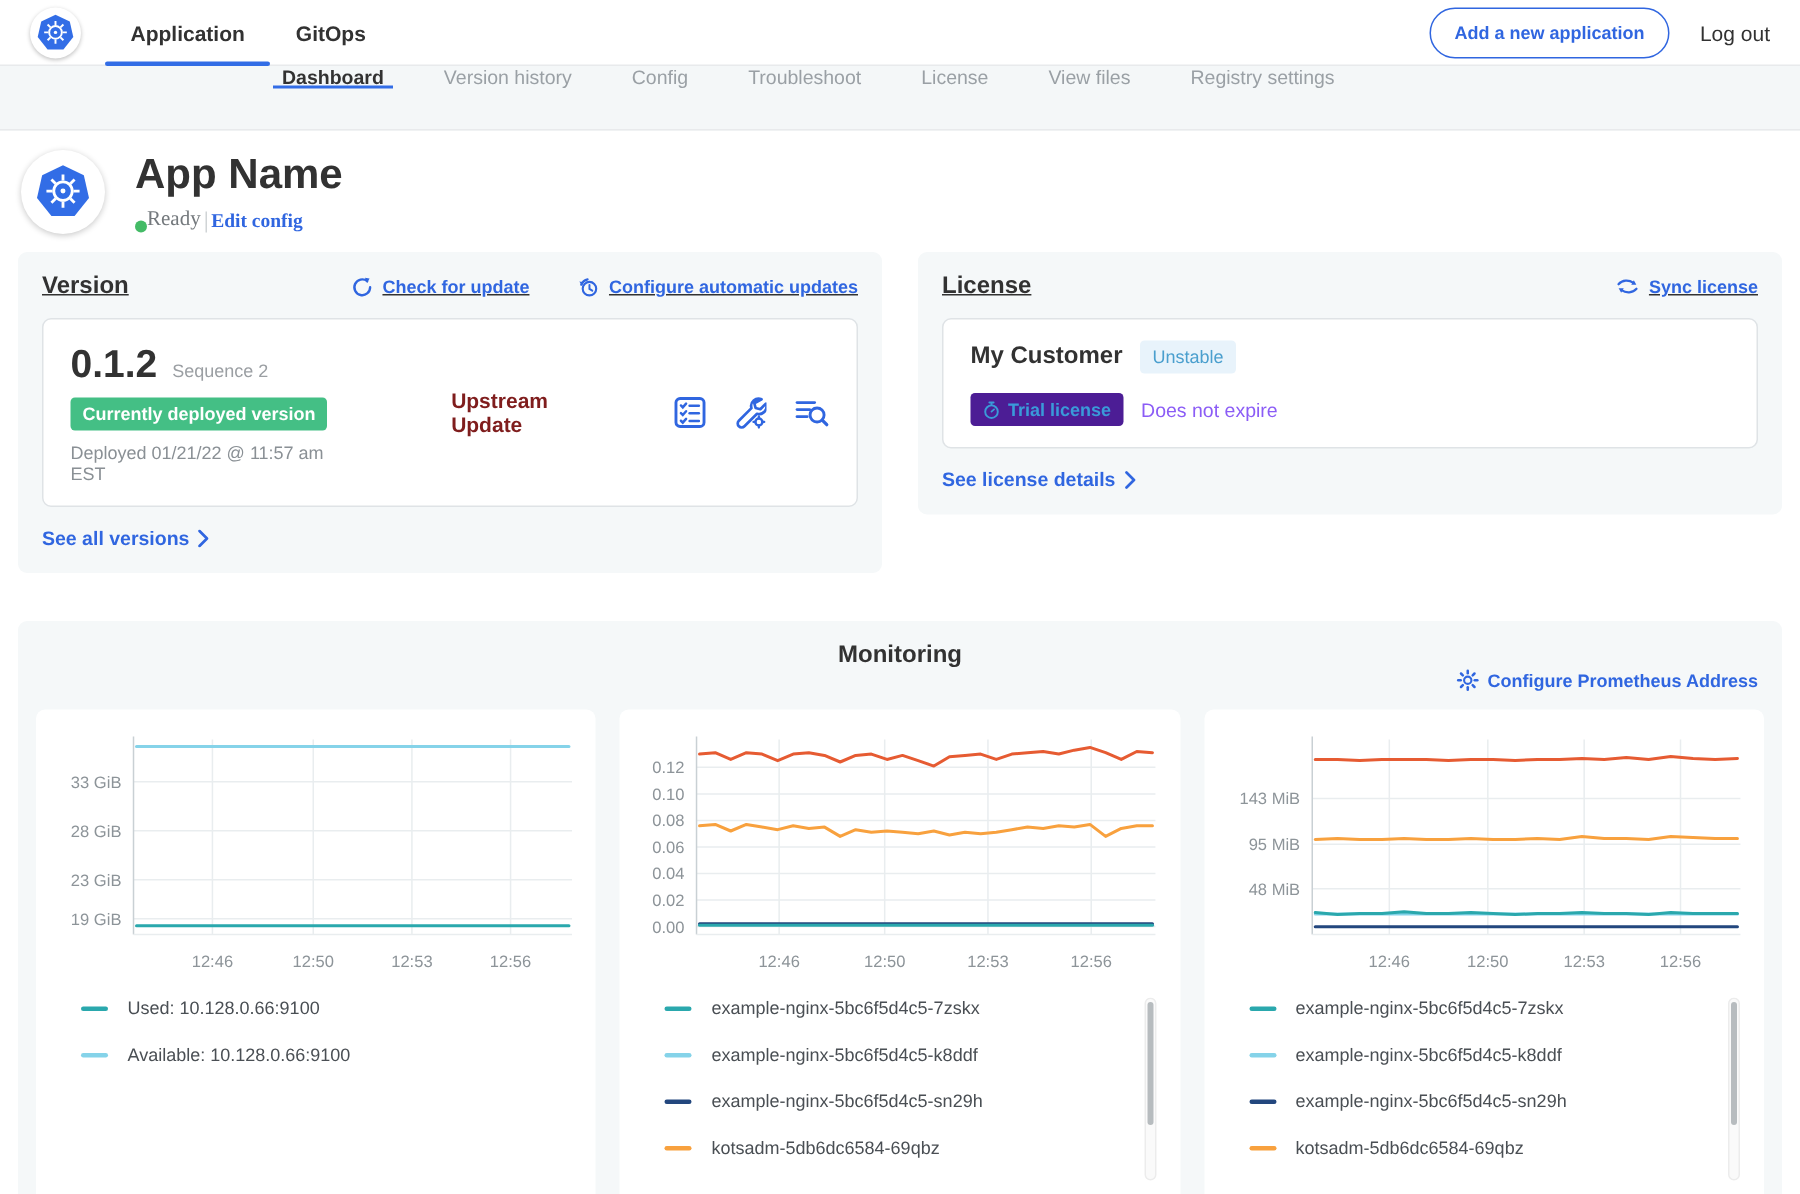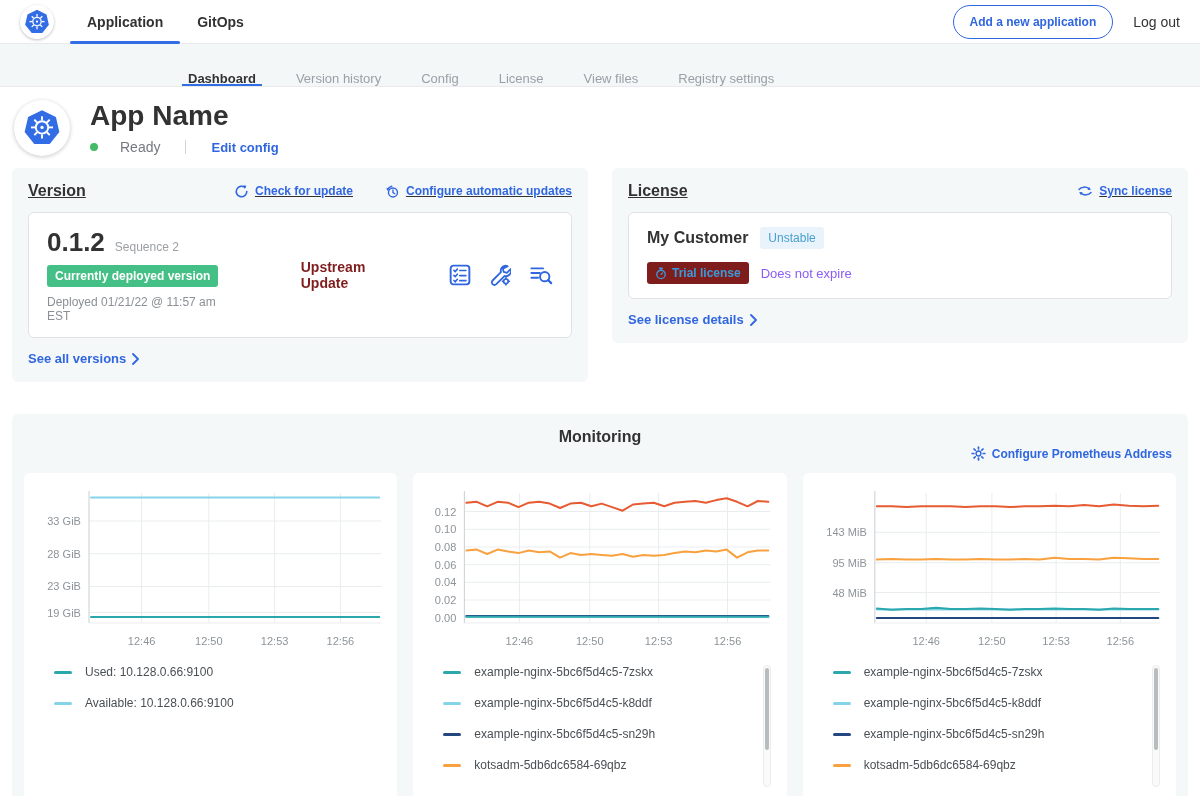--- a/index.html
+++ b/index.html
@@ -12,30 +12,30 @@
   
   .topnav { height:44px; display:flex; align-items:center; padding:0 20px; border-bottom:1px solid #e8eaec; background:#fff; }
   .k8s-badge { width:34px; height:34px; border-radius:50%; background:#fff; box-shadow:0 1px 3px rgba(0,0,0,.25); display:flex; align-items:center; justify-content:center; cursor:pointer; }
   .topnav-tabs { display:flex; height:44px; margin-left:16px; }
   .nav-tab { display:flex; align-items:center; padding:0 17px; font-size:14px; font-weight:700; color:#323232; position:relative; cursor:pointer; }
   .nav-tab.active::after { content:""; position:absolute; left:0; right:0; bottom:0; height:3px; background:#326de6; border-radius:2px; }
   .topnav-right { margin-left:auto; display:flex; align-items:center; gap:20px; }
   .add-app-btn { background:#fff; border:1px solid #3066e0; color:#3066e0; font-family:inherit; border-radius:17px; padding:9px 16px; font-size:12px; font-weight:700; cursor:pointer; }
   .logout { font-size:14px; color:#323232; cursor:pointer; }
   
-  .subnav { height:43px; background:#f4f7f8; border-bottom:1px solid #e8eaec; display:flex; align-items:flex-end; padding-left:168px; }
+  .subnav { height:43px; background:#f4f7f8; border-bottom:1px solid #e8eaec; display:flex; align-items:flex-start; padding-left:168px; }
   .subnav-tab { display:flex; align-items:center; padding:0 20px; font-size:13px; color:#9aa0a5; position:relative; cursor:pointer; }
   .subnav-tab.active { color:#323232; font-weight:600; }
   .subnav-tab.active::after { content:""; position:absolute; left:14px; right:14px; bottom:0; height:2px; background:#326de6; }
   
   .app-header { display:flex; align-items:flex-start; padding:9px 0 12px 14px; }
   .app-logo { width:56px; height:56px; border-radius:50%; background:#fff; box-shadow:0 1px 4px rgba(0,0,0,.22); display:flex; align-items:center; justify-content:center; margin-top:4px; }
   .app-title-block { margin-left:20px; }
   .app-name { font-size:28px; font-weight:700; margin:4px 0 7px; }
-  .status-row { display:flex; align-items:center; gap:22px; font-size:14px; color:#74797d; }
+  .status-row { display:flex; align-items:flex-end; gap:0; font-size:14px; color:#74797d;font-family:Liberation Serif, serif; }
   .ready-dot { width:8px; height:8px; border-radius:50%; background:#44bb66; }
   .status-divider { width:1px; height:14px; background:#d0d4d6; margin:0 3px; }
   .edit-config { color:#3066e0; font-size:13px; font-weight:700; cursor:pointer; }
   
   .cards-row { display:flex; gap:24px; padding:0 12px; align-items:flex-start; }
   .card { background:#f5f8f9; border-radius:6px; padding:14px 16px 16px; width:576px; }
   .card-header { display:flex; align-items:center; margin-bottom:12px;text-decoration:underline; }
   .card-title { font-size:16px; font-weight:700; }
   .card-links { margin-left:auto; display:flex; align-items:center; gap:32px; }
   .blue-link { display:flex; align-items:center; gap:6px; color:#3066e0; font-size:12px; font-weight:700; cursor:pointer; }
@@ -47,21 +47,21 @@
   .deployed-badge { display:inline-block; background:#44bf85; color:#fff; font-size:12px; font-weight:700; padding:4px 8px; border-radius:3px; margin:7px 0 8px; }
   .deployed-at { font-size:12px; color:#8a9095; }
   .upstream { font-size:14px; font-weight:700; color:#7f1d1d; margin-left:34px; }
   .version-actions { margin-left:auto; display:flex; align-items:center; gap:18px; }
   .icon-btn { cursor:pointer; display:flex; }
   .see-link { margin-top:13px; display:flex; align-items:center; gap:5px; color:#3066e0; font-size:13px; font-weight:700; cursor:pointer; width:max-content; }
   .customer-row { display:flex; align-items:center; gap:12px; margin-bottom:13px; }
   .customer-name { font-size:16px; font-weight:700; }
   .channel-badge { background:#e8f3fb; color:#4a9fce; font-size:12px; padding:4px 8px; border-radius:3px; }
   .license-meta-row { display:flex; align-items:center; gap:12px; }
-  .trial-badge { background:#7f1d1d; color:#3a9ad9; font-size:12px; font-weight:700; padding:4px 8px; border-radius:3px; display:inline-flex; align-items:center; gap:5px; }
+  .trial-badge { background:#4c1d95; color:#3a9ad9; font-size:12px; font-weight:700; padding:4px 8px; border-radius:3px; display:inline-flex; align-items:center; gap:5px; }
   .expiry { font-size:13px; color:#8b5cf6; }
   
   .monitoring-card { margin:32px 12px 0; background:#f5f8f9; border-radius:6px; padding:12px 12px 12px; }
   .monitoring-header { display:flex; align-items:center; margin:2px 4px 12px;flex-direction:column; }
   .charts-row { display:flex; gap:16px; }
   .chart-card { flex:1; background:#fff; border-radius:6px; padding:14px 10px 8px; }
   .chart-svg { display:block; width:100%; height:168px; }
   .legend { list-style:none; margin:10px 0 0; padding:0 0 0 20px; position:relative; height:126px; overflow:hidden; }
   .legend li { display:flex; align-items:center; gap:13px; font-size:12px; color:#4a4f54; margin-bottom:17px; }
   .dash { width:18px; height:3px; border-radius:2px; flex:none; }
@@ -101,20 +101,21 @@
   <div class="topnav-right">
     <button class="add-app-btn">Add a new application</button>
     <span class="logout">Log out</span>
   </div>
 </nav>
 
 <nav class="subnav">
   <div class="subnav-tab active">Dashboard</div>
   <div class="subnav-tab">Version history</div>
   <div class="subnav-tab">Config</div>
+  <div class="subnav-tab">Troubleshoot</div>
   <div class="subnav-tab">License</div>
   <div class="subnav-tab">View files</div>
   <div class="subnav-tab">Registry settings</div>
 </nav>
 
 <header class="app-header">
   <div class="app-logo">
     <svg width="38" height="38" viewBox="0 0 32 32">
       <polygon points="16,1 27.7,6.65 30.6,19.3 22.5,29.5 9.5,29.5 1.4,19.3 4.3,6.65" fill="#326de6"></polygon>
       <circle cx="16" cy="15.5" r="5.2" fill="none" stroke="#fff" stroke-width="1.6"></circle>

